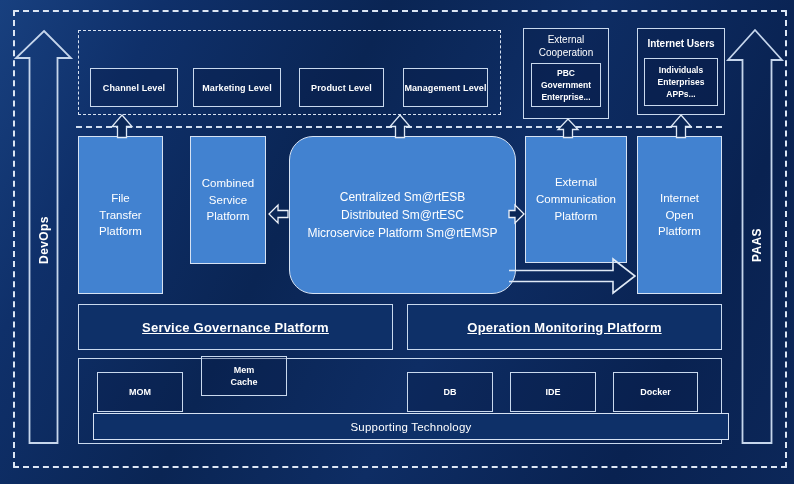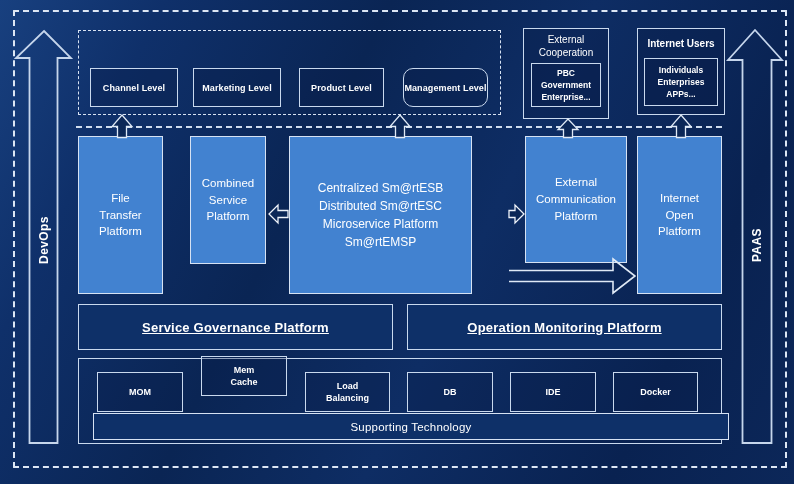--- a/index.html
+++ b/index.html
@@ -40,21 +40,21 @@
 
   <div class="abs thin-box ctr lvl" style="left:90px;top:68px;width:88px;height:39px;">
     <span>Channel Level</span>
   </div>
   <div class="abs thin-box ctr lvl" style="left:193px;top:68px;width:88px;height:39px;">
     <span>Marketing Level</span>
   </div>
   <div class="abs thin-box ctr lvl" style="left:299px;top:68px;width:85px;height:39px;align-items:center;">
     <span>Product Level</span>
   </div>
-  <div class="abs thin-box ctr lvl" style="left:403px;top:68px;width:85px;height:39px;border-radius:10px;">
+  <div class="abs thin-box ctr lvl" style="left:403px;top:68px;width:85px;height:39px;">
     <span>Management Level</span>
   </div>
 
   <div class="abs thin-box" style="left:523px;top:28px;width:86px;height:91px;">
     <div class="ctr coop-title ml" style="height:34px;">External
 Cooperation</div>
     <div class="abs thin-box ctr mini ml" style="left:7px;top:34px;width:70px;height:44px;">PBC Government
 Enterprise...</div>
   </div>
 
@@ -68,21 +68,21 @@
   <div class="abs blue-box ctr ml" style="left:78px;top:136px;width:85px;height:158px;text-align:center;">
     <span>File
 Transfer
 Platform</span>
   </div>
   <div class="abs blue-box ctr ml" style="left:190px;top:136px;width:76px;height:128px;">
     <span>Combined
 Service
 Platform</span>
   </div>
-  <div class="abs blue-box ctr ml esb" style="left:289px;top:136px;width:183px;height:158px;">
+  <div class="abs blue-box ctr ml esb" style="left:289px;top:136px;width:227px;height:158px;border-radius:24px;">
     <span>Centralized Sm@rtESB
 Distributed Sm@rtESC
 Microservice Platform Sm@rtEMSP</span>
   </div>
   <div class="abs blue-box ctr ml" style="left:525px;top:136px;width:102px;height:127px;">
     <span>External
 Communication
 Platform</span>
   </div>
   <div class="abs blue-box ctr ml" style="left:637px;top:136px;width:85px;height:158px;">
@@ -99,24 +99,20 @@
   </div>
 
   <div class="abs" style="left:78px;top:358px;width:644px;height:86px;border:1.5px solid #c9d9ee;"></div>
 
   <div class="abs tech ctr" style="left:97px;top:372px;width:86px;height:40px;">
     <span>MOM</span>
   </div>
   <div class="abs tech ctr ml" style="left:201px;top:356px;width:86px;height:40px;align-items:center;">
     <span class="ml">Mem
 Cache</span>
-  </div>
-  <div class="abs tech ctr ml" style="left:305px;top:372px;width:85px;height:40px;">
-    <span class="ml">Load
-Balancing</span>
   </div>
   <div class="abs tech ctr" style="left:407px;top:372px;width:86px;height:40px;">
     <span>DB</span>
   </div>
   <div class="abs tech ctr" style="left:510px;top:372px;width:86px;height:40px;">
     <span>IDE</span>
   </div>
   <div class="abs tech ctr" style="left:613px;top:372px;width:85px;height:40px;">
     <span>Docker</span>
   </div>

